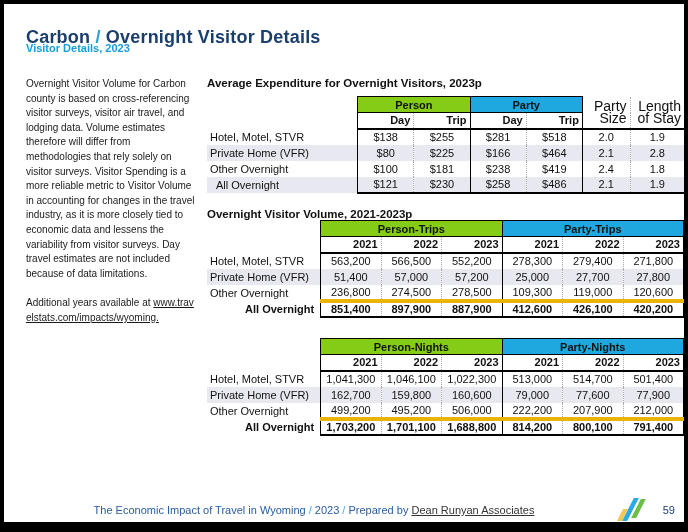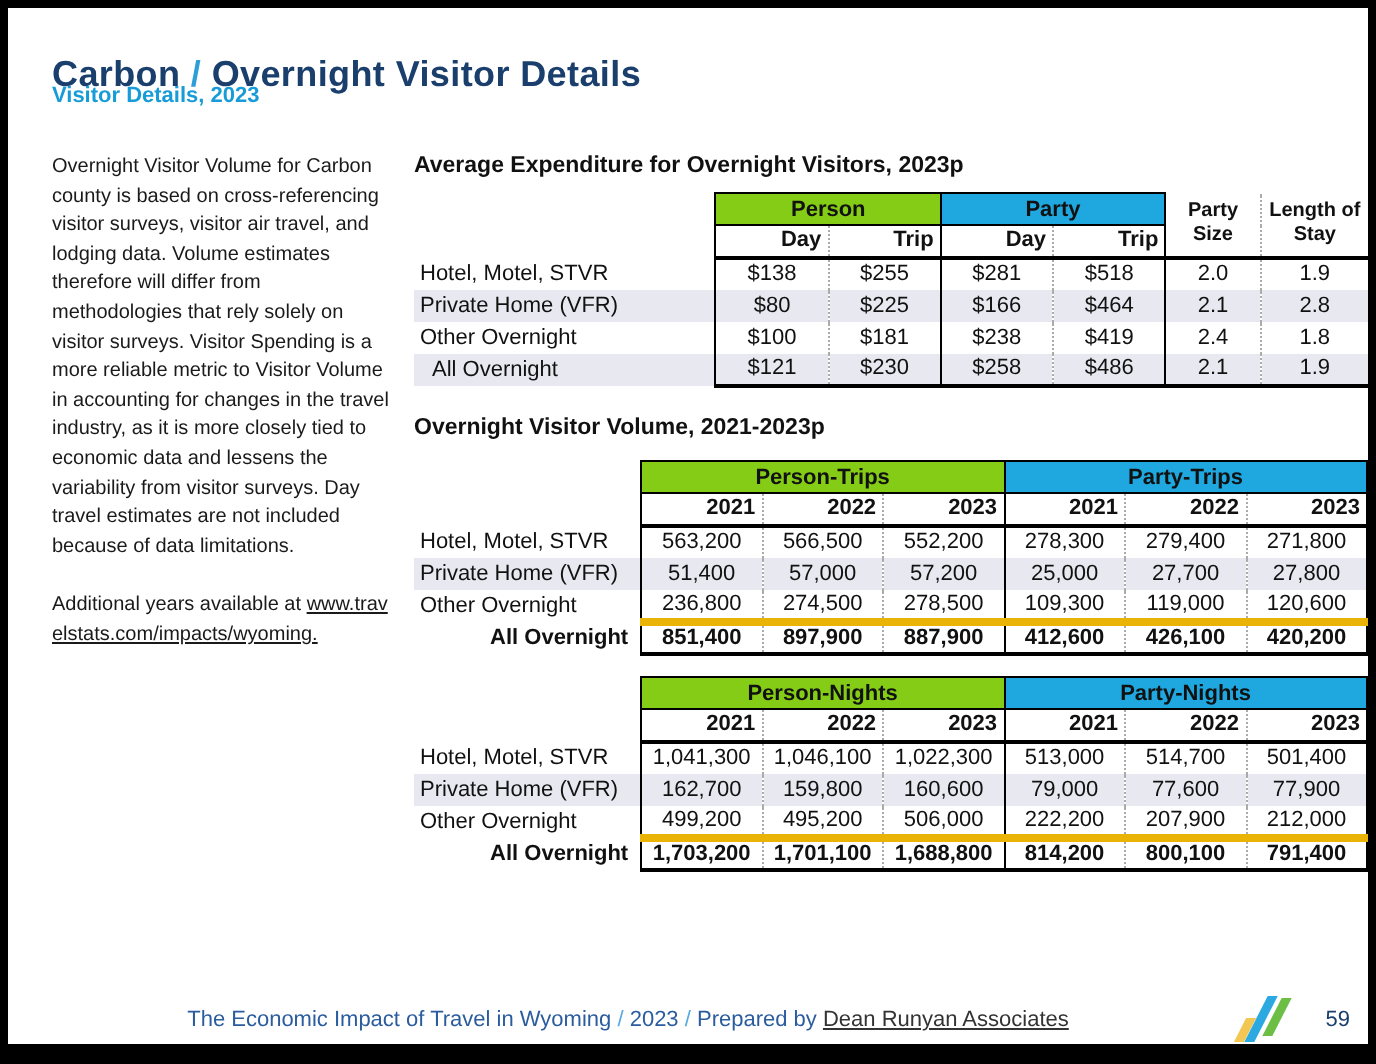--- a/index.html
+++ b/index.html
@@ -20,28 +20,28 @@
   .sidebar a { color:#1a1a1a; text-decoration:underline; word-break:break-all; cursor:pointer; }
 
   .tbl-title { position:absolute; left:203px; font-size:11.5px; font-weight:bold; color:#111; }
   #t1-title { top:73px; }
   #t2-title { top:204px; }
 
   table { border-collapse:collapse; table-layout:fixed; }
   td { font-size:11px; padding:0 3px; height:16px; white-space:nowrap; overflow:hidden; }
 
   #tbl1 { position:absolute; left:203px; top:92px; }
-  #tbl2 { position:absolute; left:203px; top:226px; }
+  #tbl2 { position:absolute; left:203px; top:216px; }
   #tbl3 { position:absolute; left:203px; top:334px; }
 
   .gh { font-weight:bold; text-align:center; border:1px solid #000; height:15px; }
   .gh-yellow { background:#84cc16; }
   .gh-blue   { background:#1FA7DF; }
   .hdr { font-weight:bold; text-align:center;padding-left:32px; }
-  .hdr2 { font-weight:bold; text-align:center; font-size:10px; line-height:12px; white-space:normal; vertical-align:middle; }
+  .hdr2 { font-weight:normal; text-align:right; font-size:14px; line-height:12px; white-space:normal; vertical-align:middle; }
   .num { text-align:center; }
   .lbl { text-align:left; }
   .lbl-indent { padding-left:9px; }
   .lbl-total { font-weight:bold; text-align:right; padding-right:6px; }
   .bold { font-weight:bold; }
 
   tr.shade td { background:#E8E8F0;margin-top:32px; }
   .sl { border-left:1px solid #000; }
   .sr { border-right:1px solid #000; }
   .dl { border-left:1px dotted #ABABAB; }

